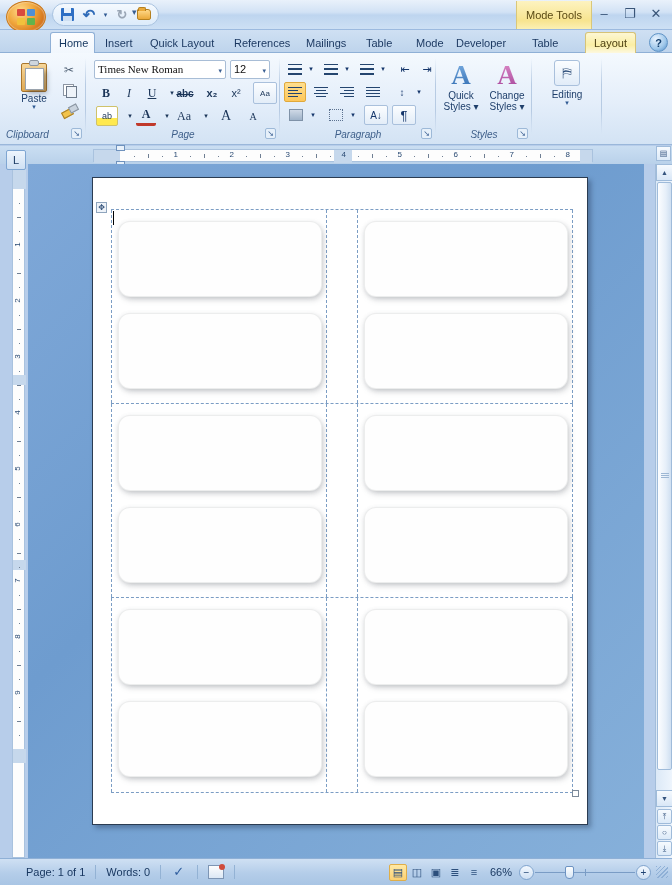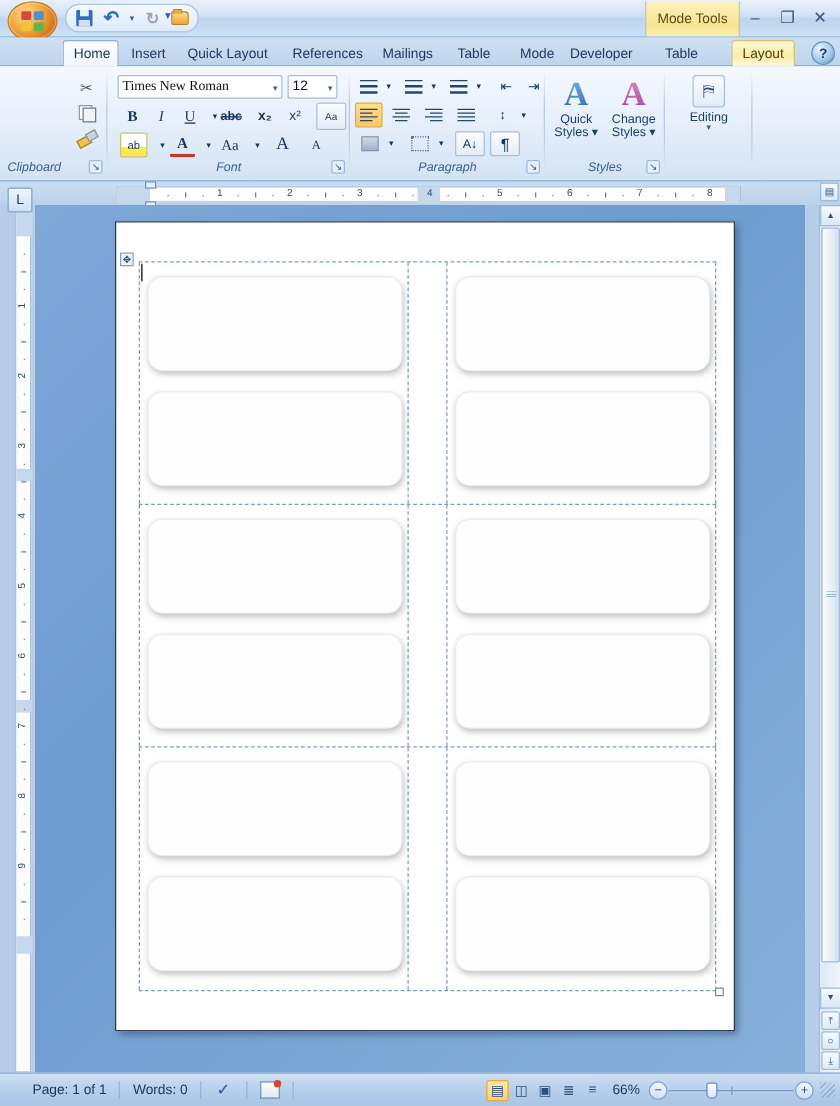--- a/index.html
+++ b/index.html
@@ -378,20 +378,29 @@
     <div class="tab" style="left:408px">Mode</div>
     <div class="tab" style="left:448px">Developer</div>
     <div class="tab" style="left:524px">Table</div>
     <div class="tab ctx-active" style="left:585px">Layout</div>
     <div class="help-btn">?</div>
   </div>
 
   <div class="ribbon">
 
     <div class="group" style="left:2px;width:84px">
+      <div class="paste-btn">
+        <div class="clipboard-ico">
+          <span class="board"></span>
+            <span class="clip"></span>
+            <span class="page"></span>
+        </div>
+        <span class="paste-lbl">Paste</span>
+        <span class="mini-caret">▾</span>
+      </div>
       <div class="small-btns">
         <div class="sbtn">
             <span class="scissors">✂</span>
           </div>
         <div class="sbtn">
             <span class="copy-ico"></span>
           </div>
         <div class="sbtn">
             <span class="brush"></span>
           </div>
@@ -421,21 +430,21 @@
 
       <div class="fbtn" style="left:10px;top:52px;width:22px;font-size:9px;background:linear-gradient(to bottom,#fff 60%,#ffe94f 60%);border:1px solid #cfc26a">ab</div>
       <div class="fbtn" style="left:34px;top:52px;width:10px;font-size:7px">▾</div>
       <div class="fbtn" style="left:50px;top:52px;width:20px;font-family:'Liberation Serif',serif;font-weight:bold;border-bottom:3px solid #c0392b">A</div>
       <div class="fbtn" style="left:71px;top:52px;width:10px;font-size:7px">▾</div>
       <div class="fbtn" style="left:86px;top:52px;width:24px;font-family:'Liberation Serif',serif">Aa</div>
       <div class="fbtn" style="left:110px;top:52px;width:10px;font-size:7px">▾</div>
       <div class="fbtn" style="left:128px;top:52px;width:24px;font-family:'Liberation Serif',serif;font-size:14px">A</div>
       <div class="fbtn" style="left:155px;top:52px;width:24px;font-family:'Liberation Serif',serif;font-size:10px">A</div>
 
-      <div class="group-label">Font</div>
+      <div class="group-label">Page</div>
       <div class="dlg-launcher">↘</div>
     </div>
 
     <div class="group" style="left:280px;width:156px">
       <div class="pbtn" style="left:4px;top:5px">
         <span class="lines">
             <b></b>
             <b></b>
             <b></b>
           </span>

